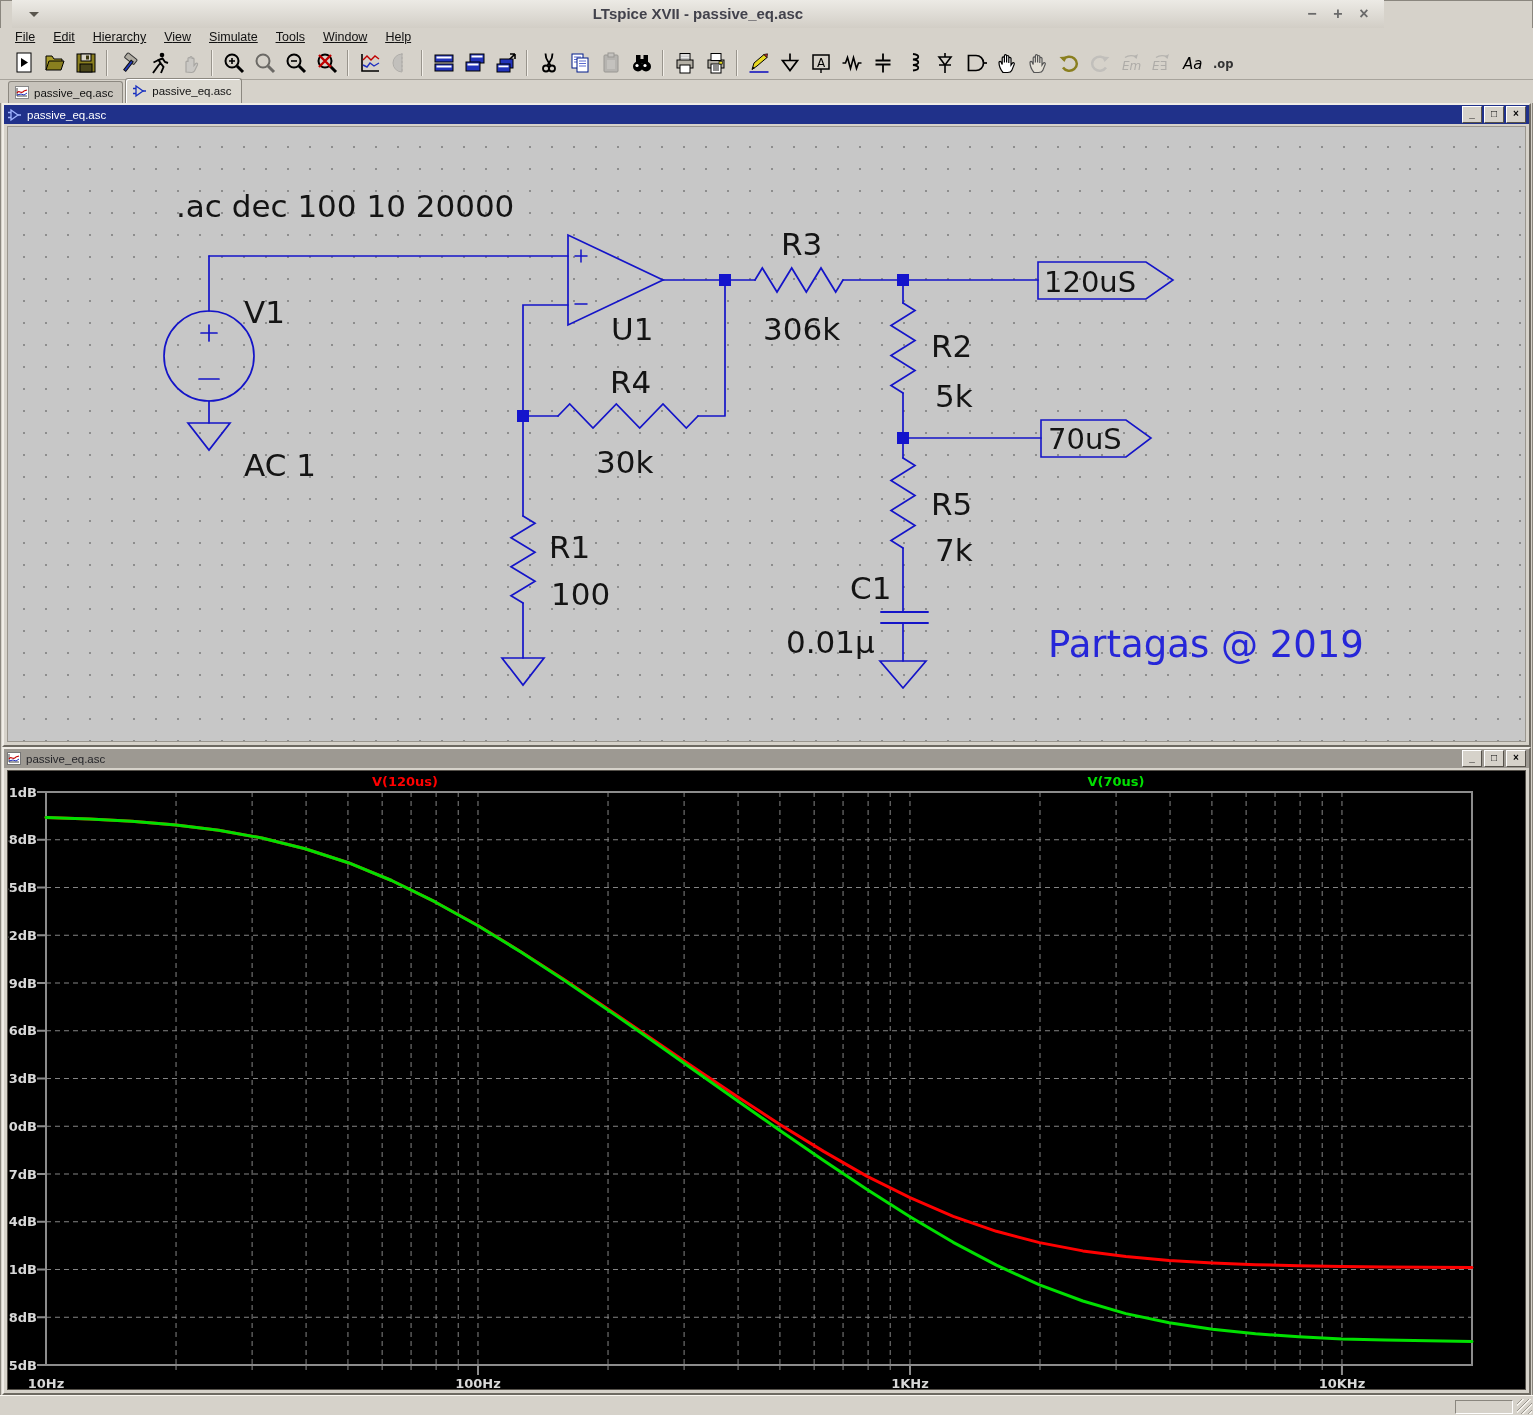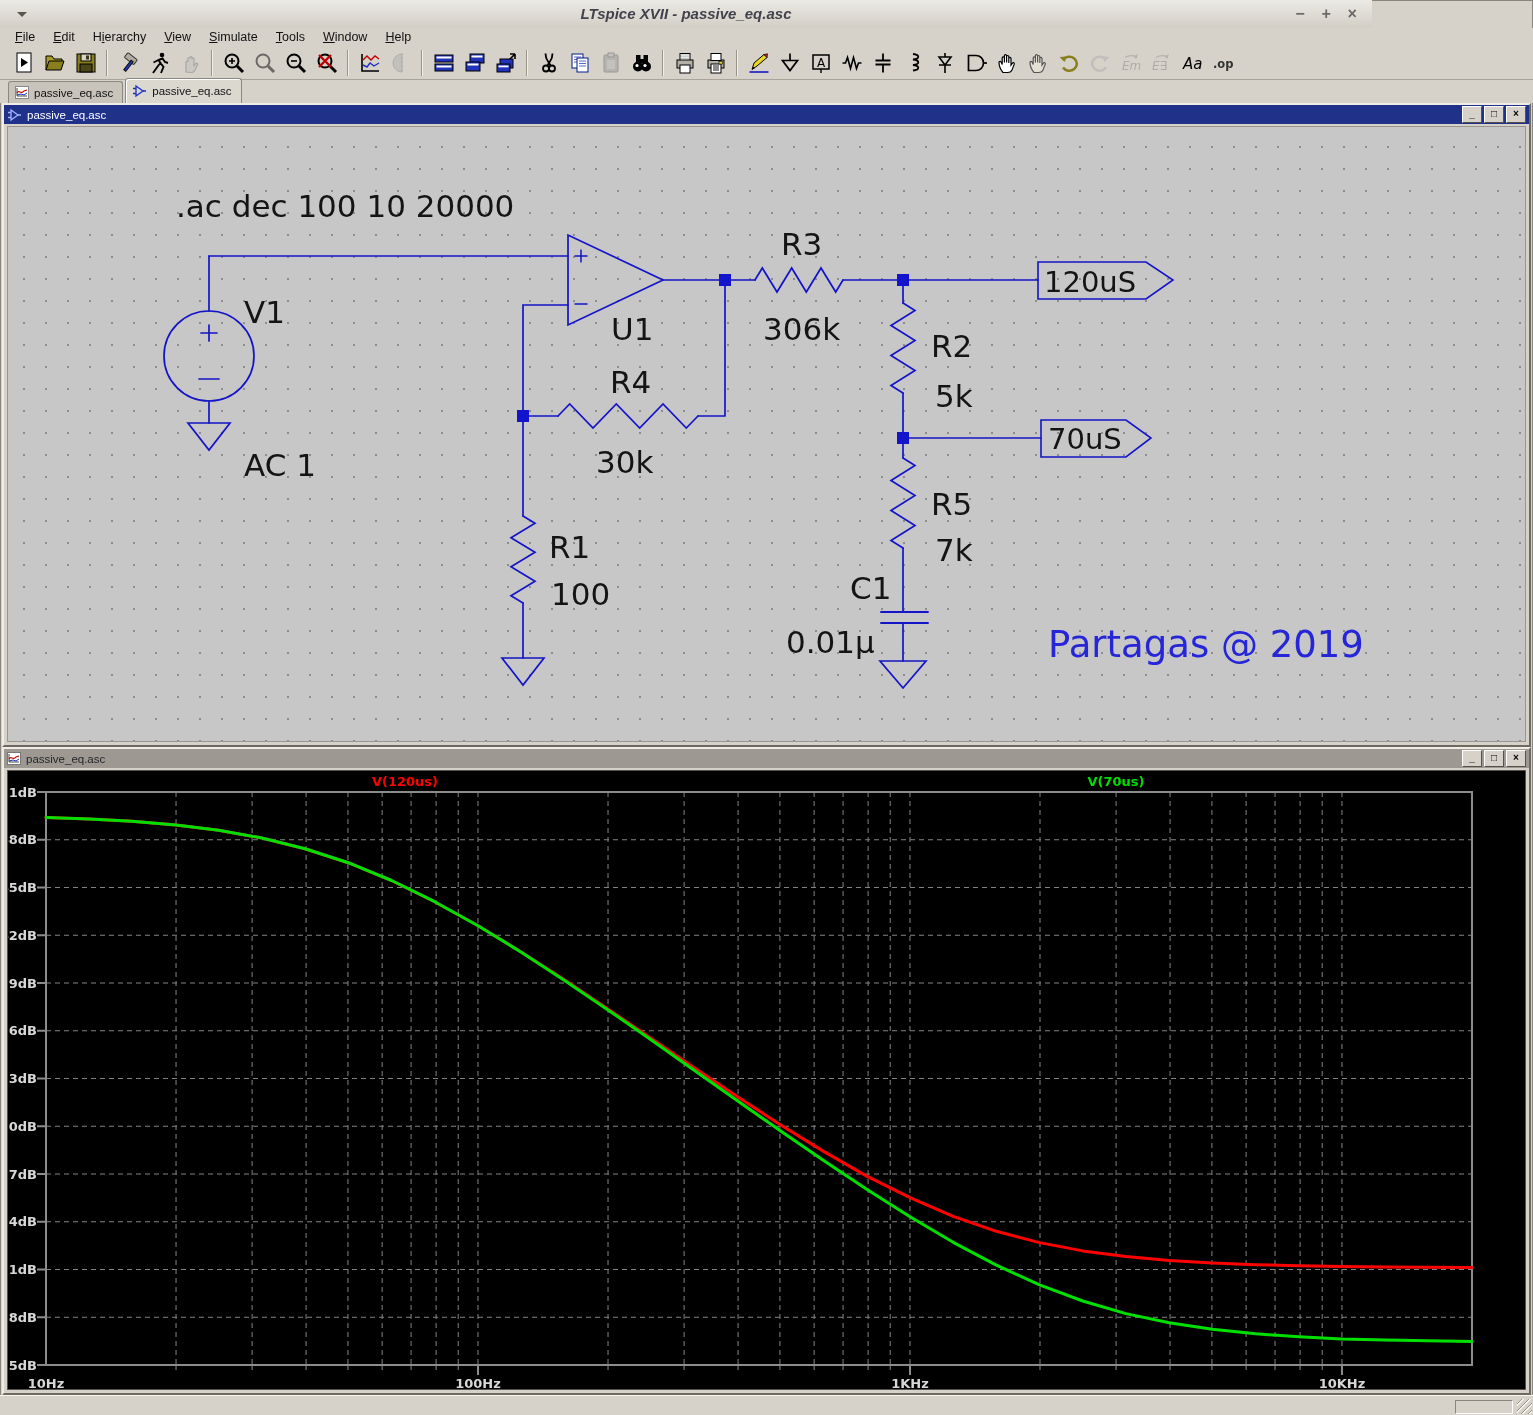--- a/index.html
+++ b/index.html
@@ -2,31 +2,31 @@
 <html><head>
 <meta charset="utf-8">
 <style>
   html,body{margin:0;padding:0;}
   body{
     width:1533px;height:1415px;position:relative;overflow:hidden;
     background:#d6d2ca;font-family:"Liberation Sans",sans-serif;
     box-shadow:inset 0 0 0 1px #8a867e;
   }
   
-  .titlebar{position:absolute;left:0;top:0;width:1372px;height:28px;
+  .titlebar{position:absolute;left:12px;top:0;width:1372px;height:28px;
     background:linear-gradient(#eceae5,#d2cec6);border-bottom:1px solid #b1ada5;
-    text-align:center;line-height:28px;font-weight:bold;font-size:15px;color:#42424c;font-style:italic;}
+    text-align:center;line-height:28px;font-weight:bold;font-size:15px;color:#42424c;}
   .tb-dd{position:absolute;left:10px;top:6px;width:24px;height:16px;display:flex;align-items:center;justify-content:center;}
   .tb-dd:after{content:"";border:5px solid transparent;border-top-color:#5a564e;margin-top:5px;}
   .winctl{position:absolute;right:12px;top:0;height:28px;display:flex;gap:10px;align-items:center;
     font-size:16px;color:#6a6a6a;font-weight:bold;}
   .winctl span{width:16px;text-align:center;cursor:default;}
   .menubar{position:absolute;left:0;top:28px;width:1533px;height:18px;background:#d6d2ca;
     display:flex;align-items:center;padding-left:6px;font-size:12.5px;color:#111;}
-  .menubar .mi{padding:1px 9px;}
+  .menubar .mi{padding:1px 9px;text-decoration:underline;}
   .menubar u{text-decoration:underline;}
   .toolbar{position:absolute;left:0;top:46px;width:1533px;height:34px;background:#d6d2ca;
     border-bottom:1px solid #a8a49c;display:flex;align-items:center;padding-left:8px;box-sizing:border-box;}
   .tbtn{width:31px;height:29px;display:flex;align-items:center;justify-content:center;}
   .tbtn.disabled svg{filter:grayscale(1) opacity(.5);}
   .tsep{width:0;height:26px;border-left:1px solid #98948c;border-right:1px solid #f2efe9;margin:0 5px;}
   
   .tabbar{position:absolute;left:0;top:80px;width:1533px;height:23px;background:#d6d2ca;
     display:flex;align-items:flex-end;padding-left:8px;box-sizing:border-box;}
   .tab{height:19px;display:flex;align-items:center;gap:5px;padding:1px 9px 1px 6px;

